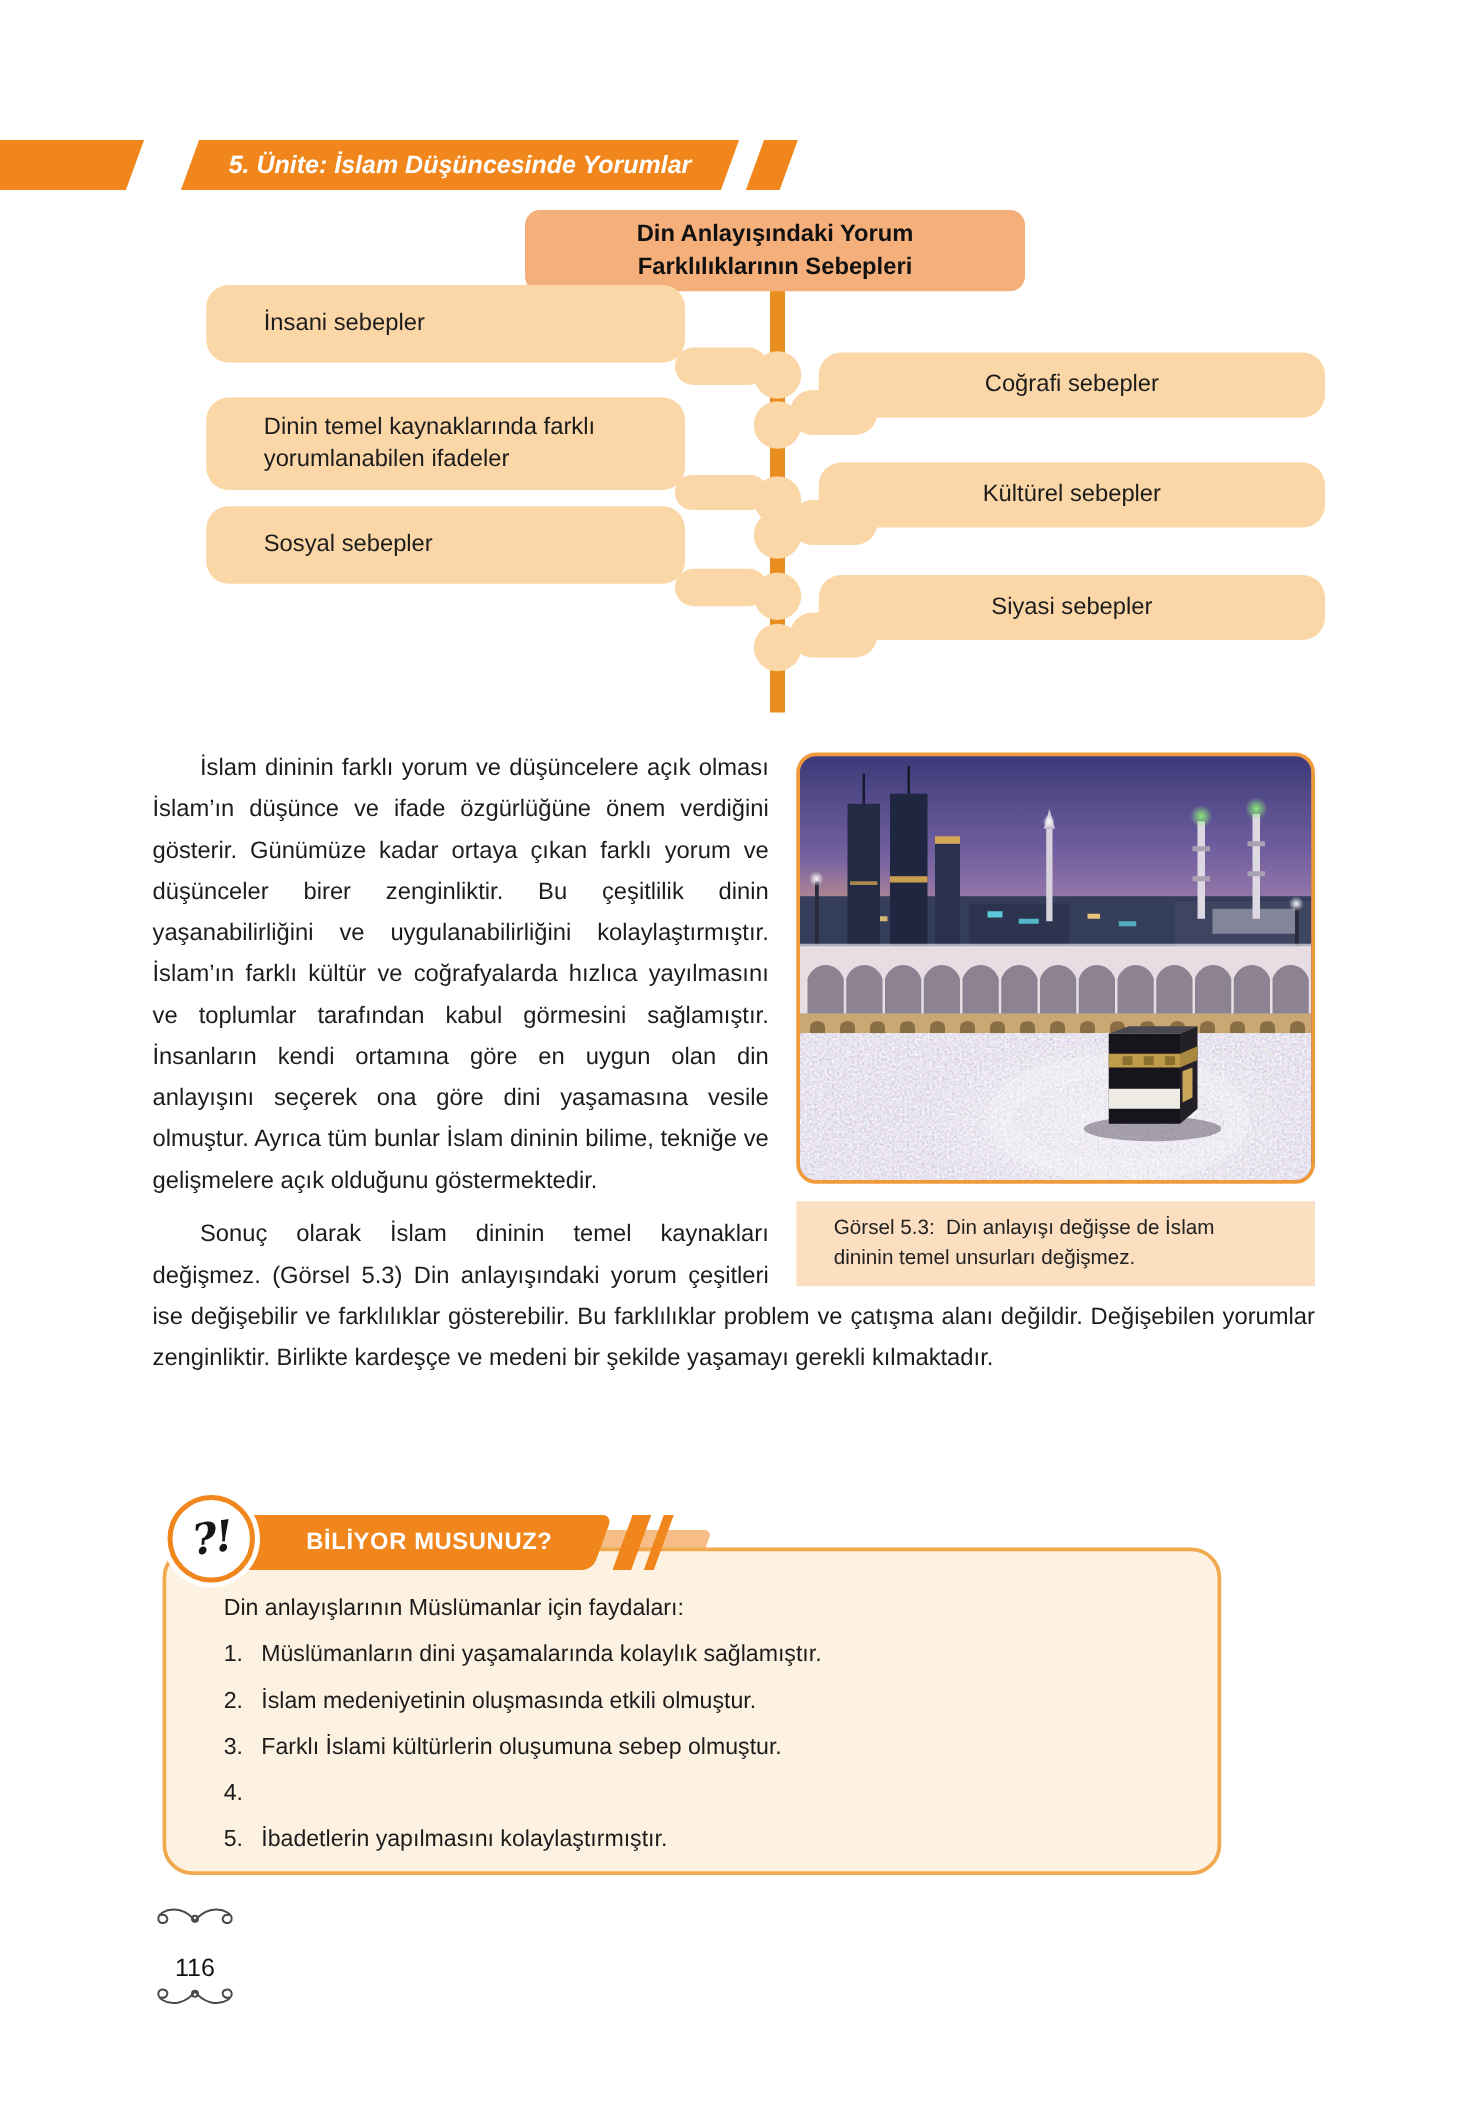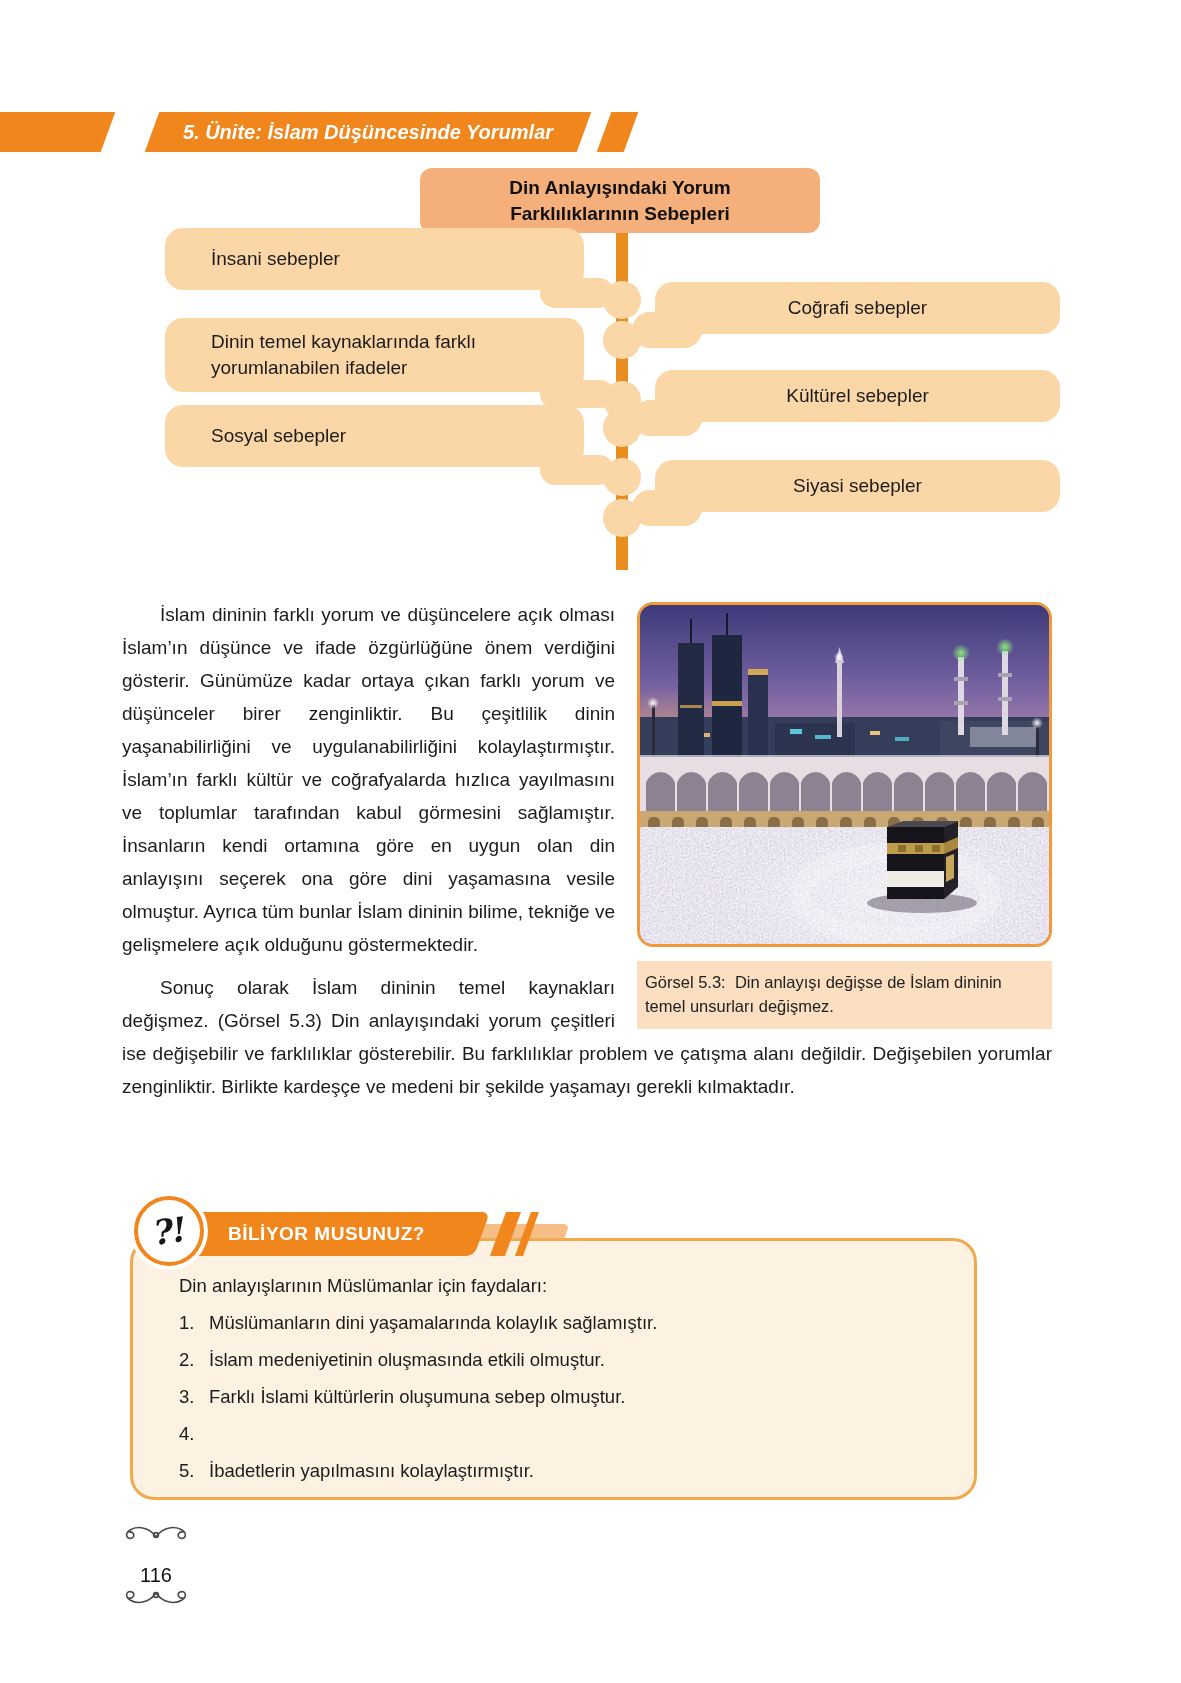--- a/index.html
+++ b/index.html
@@ -14,54 +14,54 @@
   .banner-text{position:absolute;top:112px;left:150px;width:436px;height:40px;line-height:40px;
                text-align:center;color:#fff;font-weight:bold;font-style:italic;font-size:20px;}
 
   
   .dg-title{position:absolute;left:420px;top:168px;width:400px;height:65px;background:#F5AF7B;
             border-radius:12px;display:flex;align-items:center;justify-content:center;text-align:center;
             font-weight:bold;font-size:19px;line-height:1.35;padding:0 34px;box-sizing:border-box;color:#111;}
   .dg-line{position:absolute;left:616px;top:230px;width:12px;height:340px;background:#E98E1E;}
   .dg-box{position:absolute;background:#FBD6A7;border-radius:18px;display:flex;align-items:center;
           font-size:19px;color:#1c1c1c;box-sizing:border-box;}
-  .dg-left{left:165px;width:419px;padding-left:46px;padding-right:28px;}
+  .dg-left{left:165px;width:383px;padding-left:46px;padding-right:28px;}
   .dg-right{left:655px;width:405px;justify-content:center;text-align:center;padding:0 20px;margin-top:10px;}
   .dg-b1{top:228px;height:62px;}
   .dg-b2{top:318px;height:74px;line-height:1.35;}
   .dg-b3{top:405px;height:62px;}
   .dg-r1{top:272px;height:52px;}
   .dg-r2{top:360px;height:52px;}
   .dg-r3{top:450px;height:52px;}
   .dg-stem{position:absolute;background:#FBD6A7;border-radius:20px;}
   .dg-node{position:absolute;width:38px;height:38px;border-radius:50%;background:#FBD6A7;left:603px;}
 
   
   .article{position:absolute;left:122px;top:598px;width:930px;}
   .article p{margin:0 0 10px 0;font-size:19px;line-height:33px;text-align:justify;text-indent:38px;}
   .fig{float:right;width:415px;margin:4px 0 8px 22px;}
   .photo{width:415px;height:345px;border:3px solid #F09A3C;border-radius:16px;box-sizing:border-box;
          overflow:hidden;background:#6e5d9e;}
   .photo svg{display:block;width:409px;height:339px;}
-  .caption{margin-top:14px;background:#FBDFC0;padding:10px 8px;font-size:16.5px;line-height:1.45;
+  .caption{margin-top:14px;background:#FBDFC0;padding:10px 30px;font-size:16.5px;line-height:1.45;
            color:#222;}
 
   
   .ib-body{position:absolute;left:130px;top:1238px;width:847px;height:262px;background:#FDF1E1;
            border:3px solid #F1A94F;border-radius:24px;box-sizing:border-box;
            padding:34px 30px 0 46px;}
   .ib-underbar{position:absolute;left:170px;top:1224px;width:392px;height:42px;background:#F6BD86;
                transform:skewX(-20deg);border-radius:6px;}
   .ib-bar{position:absolute;left:150px;top:1212px;width:332px;height:44px;background:#F0861C;
           transform:skewX(-20deg);border-radius:8px;}
   .ib-slash1{position:absolute;left:498px;top:1212px;width:15px;height:44px;background:#F0861C;
              transform:skewX(-20deg);}
   .ib-slash2{position:absolute;left:523px;top:1212px;width:8px;height:44px;background:#F0861C;
              transform:skewX(-20deg);}
-  .ib-title{position:absolute;left:228px;top:1212px;width:240px;height:44px;line-height:44px;
+  .ib-title{position:absolute;left:245px;top:1212px;width:240px;height:44px;line-height:44px;
             color:#fff;font-weight:bold;font-size:19px;letter-spacing:.5px;}
   .ib-icon{position:absolute;left:134px;top:1196px;width:70px;height:70px;border-radius:50%;
            background:#fff;border:4px solid #F0861C;box-shadow:0 0 0 4px #fff;box-sizing:border-box;
            display:flex;align-items:center;justify-content:center;}
   .ib-icon span{font-family:"DejaVu Serif","Liberation Serif",serif;font-weight:bold;font-style:italic;
                 font-size:34px;color:#161616;transform:rotate(-8deg);letter-spacing:-2px;}
   .ib-intro{font-size:18.5px;margin:0 0 14px 0;}
   .ib-row{display:flex;margin:0 0 13px 0;font-size:18.5px;line-height:24px;}
   .ib-num{width:30px;flex:0 0 30px;}
 

